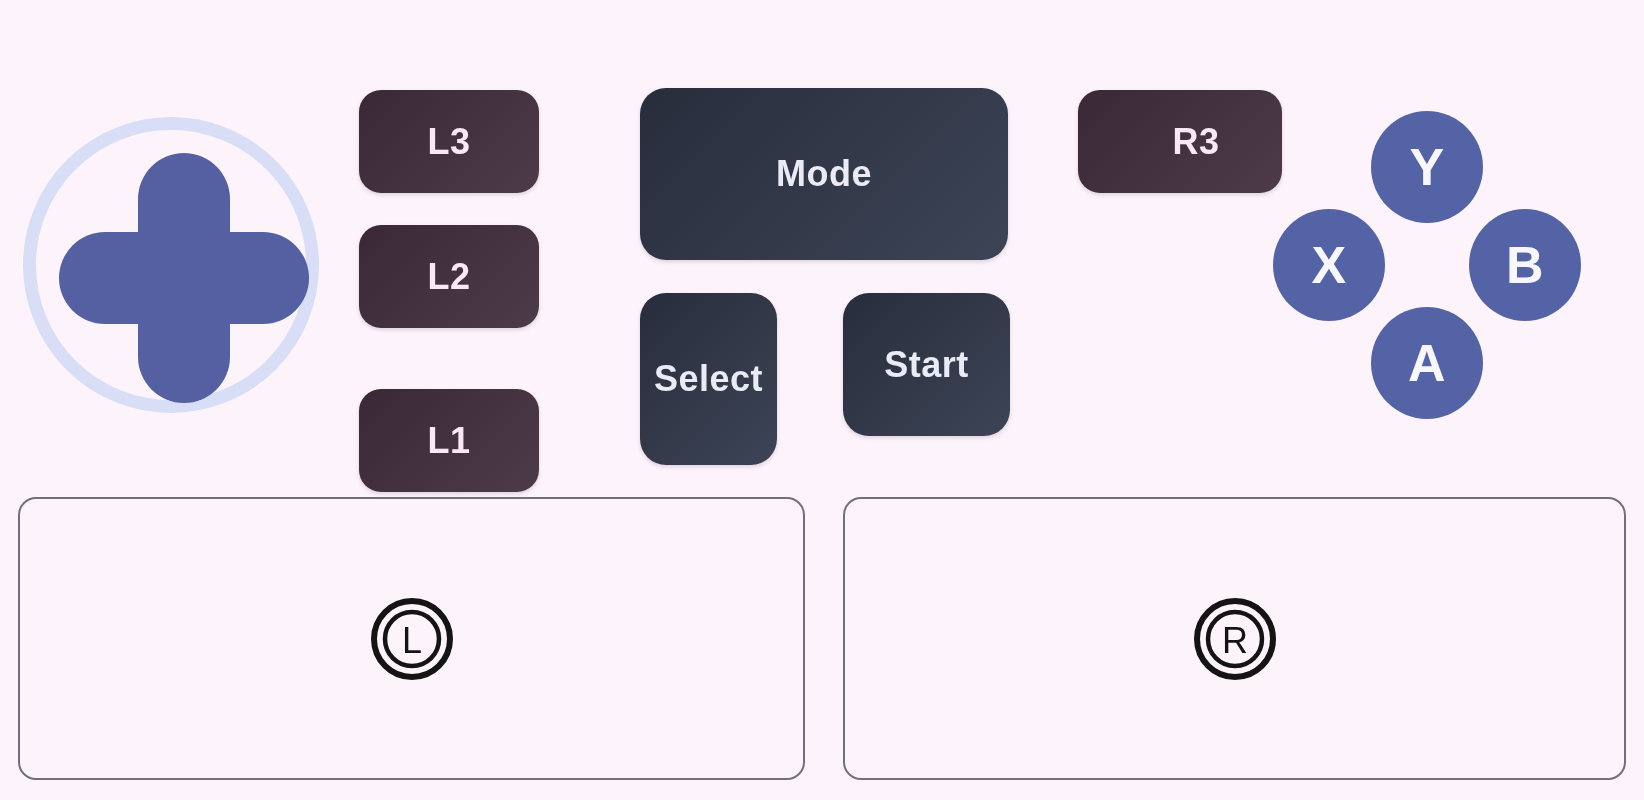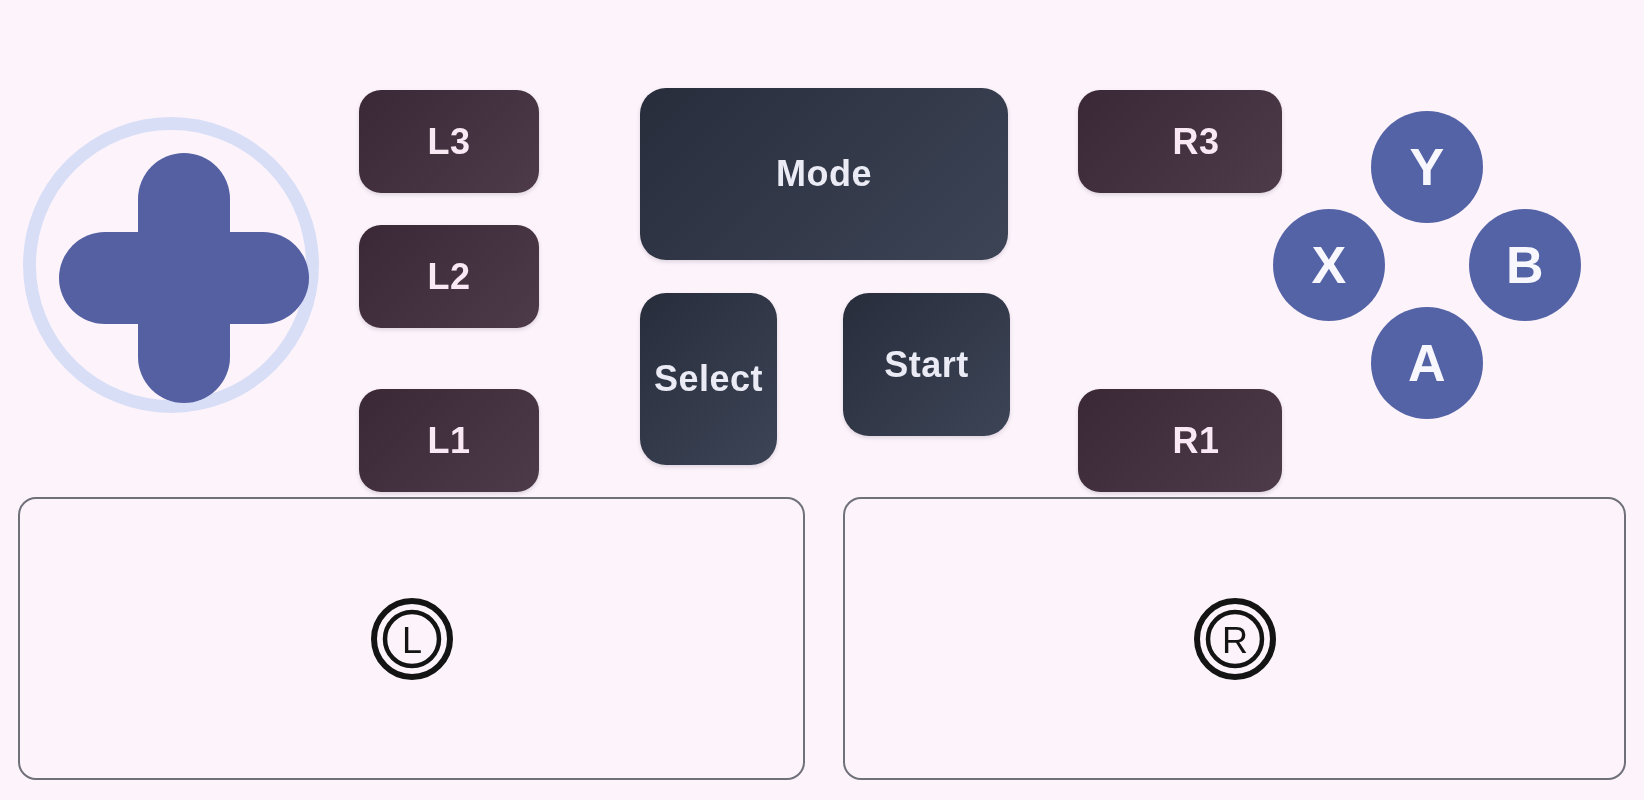--- a/index.html
+++ b/index.html
@@ -97,23 +97,20 @@
   <div class="btn dark select">
     <span>Select</span>
   </div>
   <div class="btn dark start">
     <span>Start</span>
   </div>
 
   <div class="btn shoulder col-right row-1">
     <span>R3</span>
   </div>
-  <div class="btn shoulder col-right row-3">
-    <span>R1</span>
-  </div>
 
   <div class="btn face face-y">
     <span>Y</span>
   </div>
   <div class="btn face face-x">
     <span>X</span>
   </div>
   <div class="btn face face-b">
     <span>B</span>
   </div>

